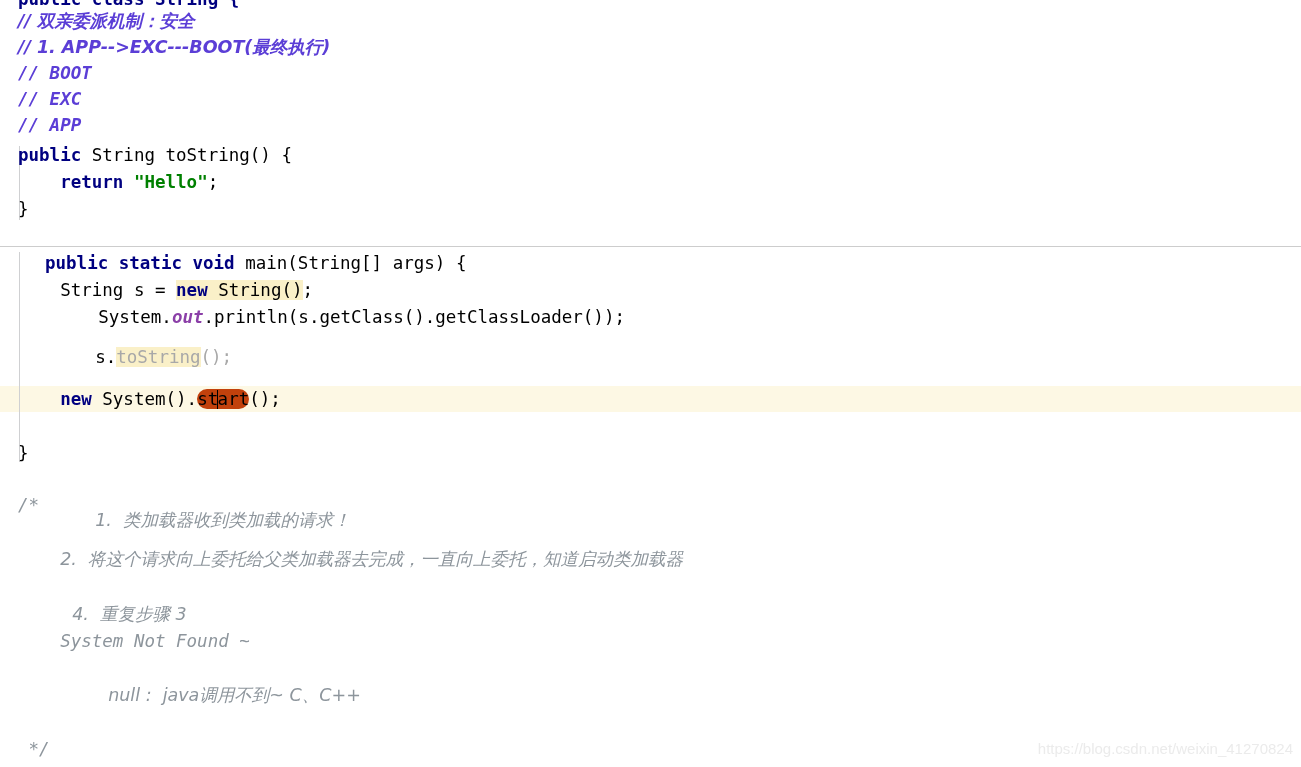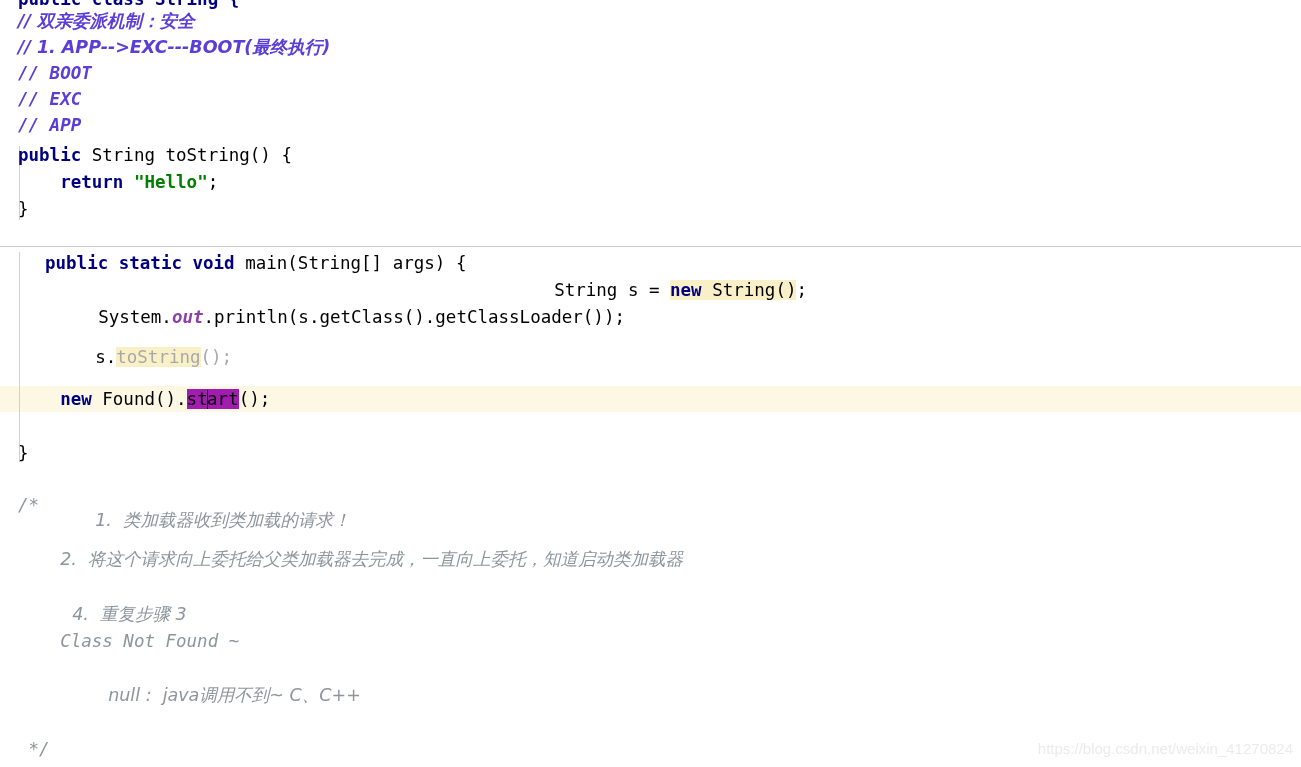--- a/index.html
+++ b/index.html
@@ -66,21 +66,21 @@
   .kw       { color: #000080; font-weight: bold; }
   .str      { color: #008000; font-weight: bold; }
   .cmt      { color: #5b3ed6; font-weight: bold; font-style: italic; }
   .blockcmt { color: #8d959c; font-style: italic; }
   .staticf  { color: #8b3fa8; font-weight: bold; font-style: italic; }
   .greyed   { color: #a8a8a8; }
   .plain    { color: #000000; }
 
   
   .hl-yellow  { background: #faf0c8; }
-  .hl-lav     { background: #a21caf; }
+  .hl-lav     { background: #c2410c; border-radius: 10px; }
 
   
   .caret {
     display: inline-block;
     width: 0;
     border-left: 1.6px solid #000000;
     height: 19px;
     vertical-align: -4px;
     margin: 0 -0.8px;
   }
@@ -116,33 +116,33 @@
   <div class="line" style="top:60px;"><span class="txt"><span class="cmt">// BOOT</span></span></div>
   <div class="line" style="top:86px;"><span class="txt"><span class="cmt">// EXC</span></span></div>
   <div class="line" style="top:112px;"><span class="txt"><span class="cmt">// APP</span></span></div>
 
   <div class="line" style="top:142px;"><span class="txt"><span class="kw">public</span><span class="plain"> String toString() {</span></span></div>
   <div class="line" style="top:169px;"><span class="txt">    <span class="kw">return</span> <span class="str">"Hello"</span><span class="plain">;</span></span></div>
   <div class="line" style="top:196px;"><span class="txt"><span class="plain">}</span></span></div>
 
   <div class="line" style="top:250px;padding-left:27px;"><span class="txt"><span class="kw">public static void</span><span class="plain"> main(String[] args) {</span></span></div>
 
-  <div class="line" style="top:277px;text-align:center;"><span class="txt">    <span class="plain">String s = </span><span class="hl-yellow"><span class="kw">new</span><span class="plain"> String()</span></span><span class="plain">;</span></span></div>
+  <div class="line" style="top:277px;"><span class="txt">    <span class="plain">String s = </span><span class="hl-yellow"><span class="kw">new</span><span class="plain"> String()</span></span><span class="plain">;</span></span></div>
 
   <div class="line" style="top:304px;padding-left:38px;"><span class="txt">    <span class="plain">System.</span><span class="staticf">out</span><span class="plain">.println(s.getClass().getClassLoader());</span></span></div>
 
   <div class="line" style="top:344px;padding-left:35px;"><span class="txt">    <span class="plain">s.</span><span class="hl-yellow"><span class="greyed">toString</span></span><span class="greyed">();</span></span></div>
 
-  <div class="line" style="top:386px;"><span class="txt">    <span class="kw">new</span><span class="plain"> Found().</span><span class="hl-lav"><span class="plain">st</span><span class="caret"></span><span class="plain">art</span></span><span class="plain">();</span></span></div>
+  <div class="line" style="top:386px;"><span class="txt">    <span class="kw">new</span><span class="plain"> System().</span><span class="hl-lav"><span class="plain">st</span><span class="caret"></span><span class="plain">art</span></span><span class="plain">();</span></span></div>
 
   <div class="line" style="top:440px;"><span class="txt"><span class="plain">}</span></span></div>
 
   <div class="line" style="top:492px;"><span class="txt"><span class="blockcmt">/*</span></span></div>
   <div class="line" style="top:507px;padding-left:35px;"><span class="txt">    <span class="blockcmt cjk">1.  类加载器收到类加载的请求！</span></span></div>
   <div class="line" style="top:546px;"><span class="txt">    <span class="blockcmt cjk">2.  将这个请求向上委托给父类加载器去完成，一直向上委托，知道启动类加载器</span></span></div>
   <div class="line" style="top:601px;padding-left:12px;"><span class="txt">    <span class="blockcmt cjk">4.  重复步骤 3</span></span></div>
-  <div class="line" style="top:628px;"><span class="txt">    <span class="blockcmt">Class Not Found ~</span></span></div>
+  <div class="line" style="top:628px;"><span class="txt">    <span class="blockcmt">System Not Found ~</span></span></div>
   <div class="line" style="top:682px;padding-left:48px;"><span class="txt">    <span class="blockcmt cjk">null :  java调用不到~ C、C++</span></span></div>
   <div class="line" style="top:736px;"><span class="txt"> <span class="blockcmt">*/</span></span></div>
 
   <div class="watermark">https://blog.csdn.net/weixin_41270824</div>
 
 </div>
 
 </body></html>

